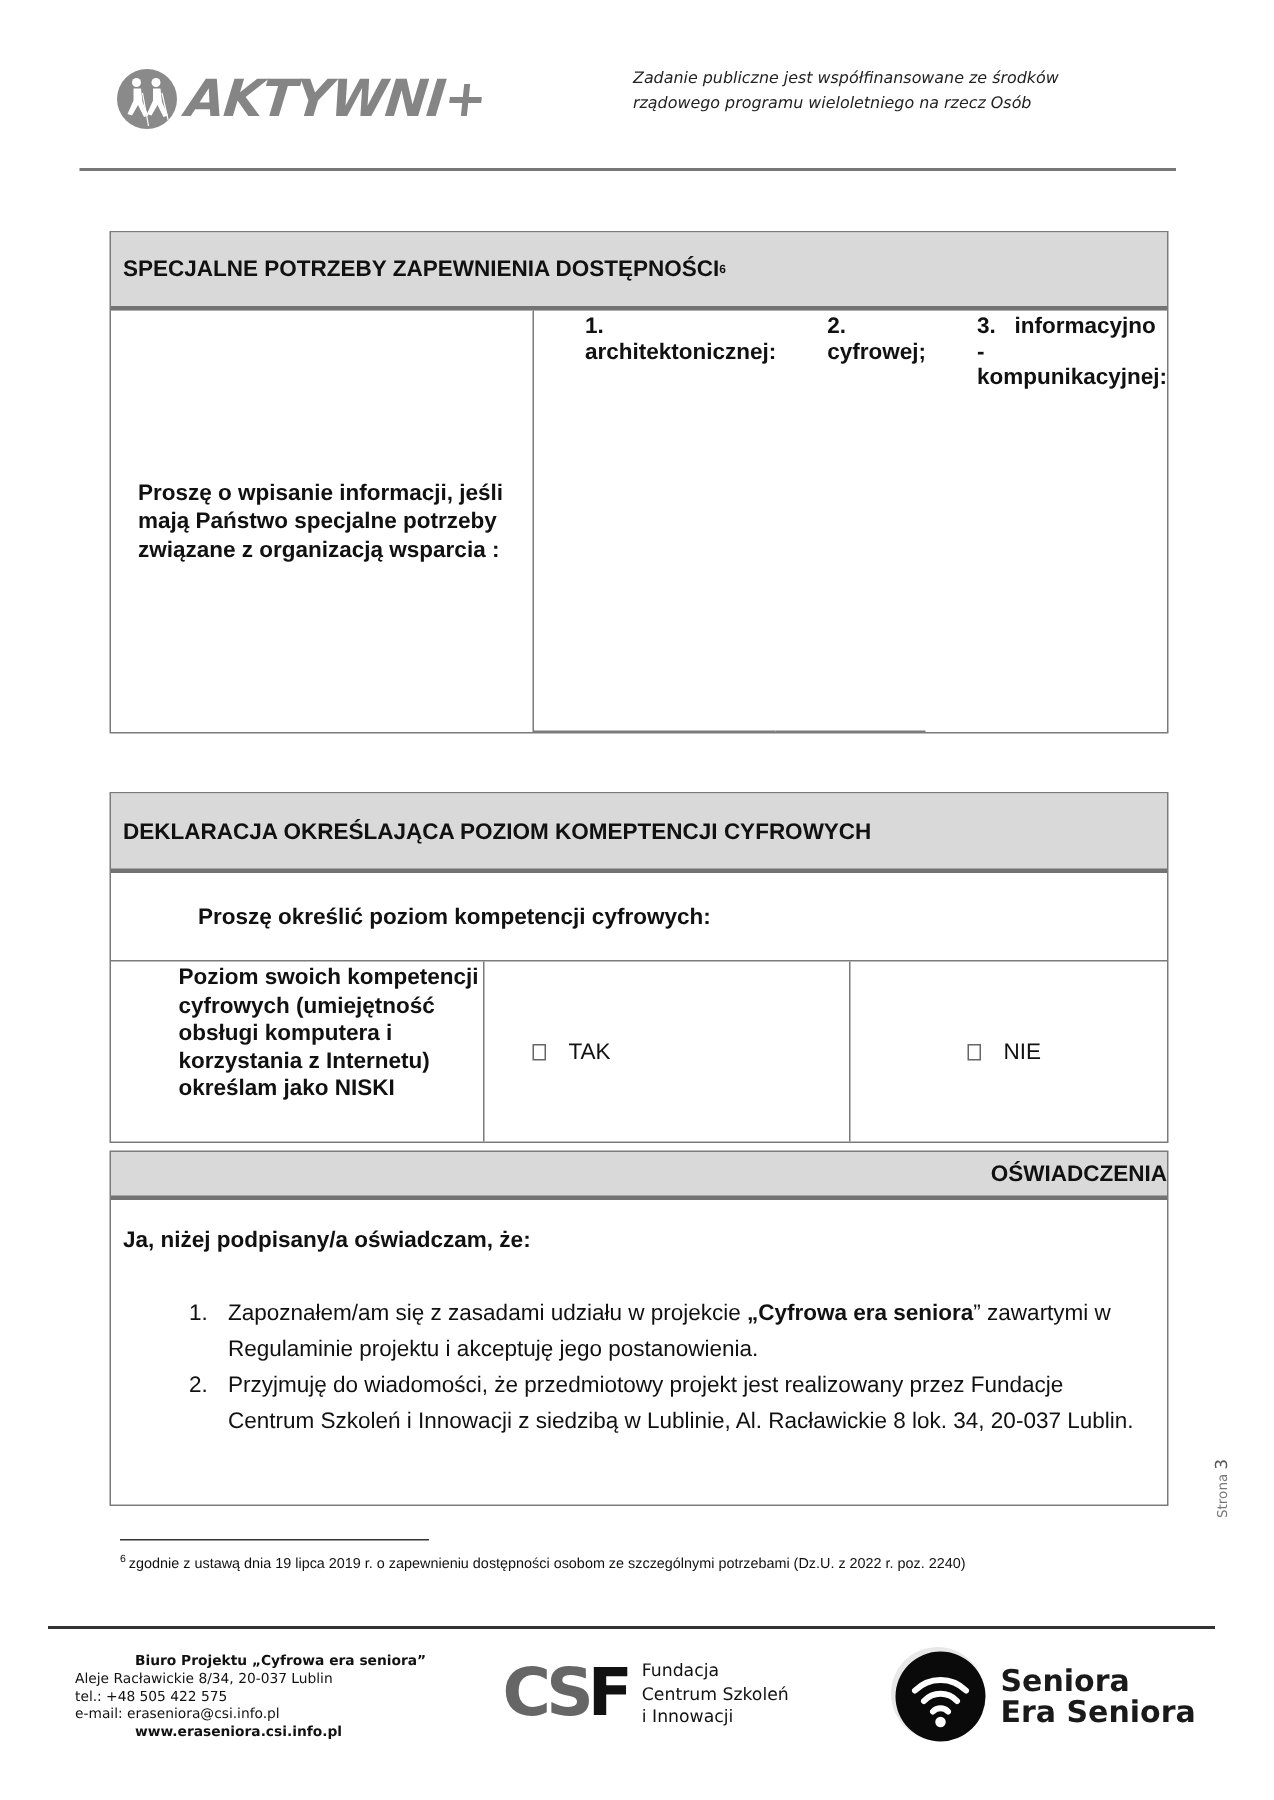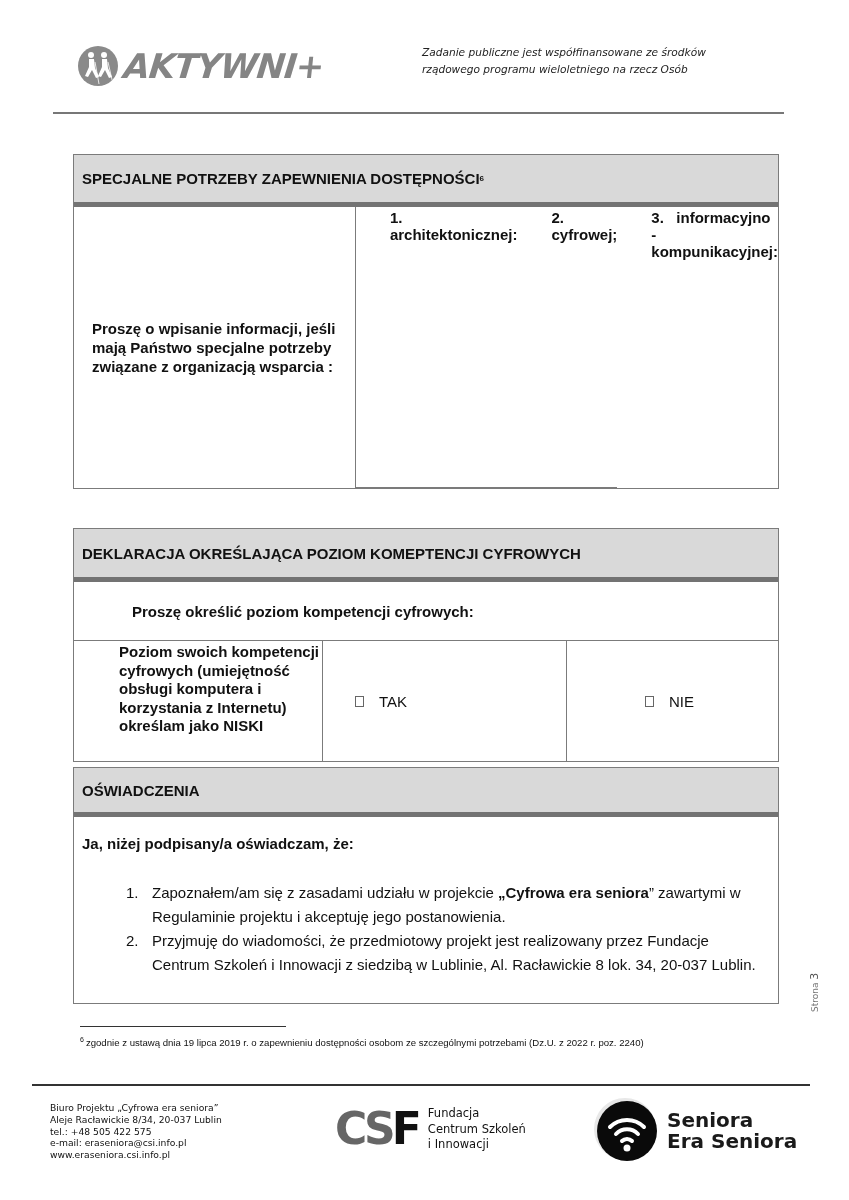--- a/index.html
+++ b/index.html
@@ -9,21 +9,21 @@
   
   .hdr-logo { position: absolute; left: 78px; top: 40px; height: 52px; display: flex; align-items: center; }
   .hdr-logo .circle { width: 40px; height: 40px; border-radius: 50%; background: #8a8a8a; position: relative; overflow: hidden; }
   .hdr-logo .circle svg { position: absolute; left: 0; top: 0; }
   .hdr-logo .word { margin-left: 6px; font-family: "DejaVu Sans", sans-serif; font-weight: bold; font-style: italic; font-size: 34px; color: #858585; letter-spacing: -1px; transform: skewX(-6deg); }
   .hdr-note { position: absolute; left: 422px; top: 44px; width: 340px; font-family: "DejaVu Sans", sans-serif; font-style: italic; font-size: 10.6px; line-height: 17px; color: #222; }
   .hdr-rule { position: absolute; left: 53px; top: 112px; width: 731px; height: 2px; background: #777; }
 
   
   .box { position: absolute; left: 73px; width: 706px; border: 1px solid #7b7b7b; }
-  .box-head { background: #d9d9d9; border-bottom: 5px solid #737373; font-weight: bold; font-size: 15px; padding-left: 8px; display: flex; align-items: center; }
+  .box-head { background: #d9d9d9; border-bottom: 3px solid #737373; font-weight: bold; font-size: 15px; padding-left: 8px; display: flex; align-items: center; }
   .box-head sup { font-size: 8px; vertical-align: 6px; }
 
   
   #s1 { top: 154px; height: 335px; }
   #s1 .box-head { height: 52px; }
   #s1 .body { display: flex; height: 281px; }
   #s1 .left { width: 356px; border-right: 1px solid #7b7b7b; display: flex; align-items: center; padding-left: 18px; padding-right: 10px; font-weight: bold; font-size: 15px; line-height: 19px; }
   #s1 .right { flex: 1; display: flex; flex-direction: row; }
   #s1 .right .cell { flex: 1; border-bottom: 1px solid #7b7b7b; font-weight: bold; font-size: 15px; padding-left: 34px; padding-top: 2px; }
   #s1 .right .cell:last-child { border-bottom: none; }
@@ -35,40 +35,40 @@
   #s2 .prompt { height: 59px; border-bottom: 1px solid #7b7b7b; display: flex; align-items: center; padding-left: 58px; font-weight: bold; font-size: 15px; }
   #s2 .row { display: flex; height: 120px; }
   #s2 .row .q { width: 249px; border-right: 1px solid #7b7b7b; font-weight: bold; font-size: 15px; line-height: 18.6px; padding-left: 45px; padding-top: 2px; }
   #s2 .row .opt { display: flex; align-items: center; font-size: 15px; }
   #s2 .row .opt-tak { width: 244px; border-right: 1px solid #7b7b7b; padding-left: 32px; }
   #s2 .row .opt-nie { flex: 1; padding-left: 78px; }
   .chk { display: inline-block; width: 9px; height: 11px; border: 1px solid #666; margin-right: 15px; }
 
   
   #s3 { top: 767px; height: 237px; border-bottom: 1px solid #7b7b7b; }
-  #s3 .box-head { height: 49px; }
+  #s3 .box-head { height: 32px; justify-content: flex-end; }
   #s3 .intro { padding-left: 8px; padding-top: 18px; font-weight: bold; font-size: 15px; }
   #s3 ol { list-style: none; margin-top: 29px; padding-left: 52px; padding-right: 20px; }
   #s3 li { display: flex; font-size: 15px; line-height: 24px; color: #111; }
   #s3 li .n { width: 26px; flex-shrink: 0; }
   #s3 li b { font-weight: bold; }
 
   
   .fn-rule { position: absolute; left: 80px; top: 1026px; width: 206px; height: 1px; background: #333; }
   .fn { position: absolute; left: 80px; top: 1036px; font-size: 9.6px; color: #111; white-space: nowrap; }
   .fn sup { font-size: 7px; vertical-align: 4px; margin-right: 2px; }
 
   
   .side { position: absolute; left: 808px; top: 1012px; transform: rotate(-90deg); transform-origin: left top; font-family: "DejaVu Sans", sans-serif; font-size: 9px; color: #777; white-space: nowrap; }
   .side .pn { font-size: 11px; color: #555; }
 
   
   .ft-rule { position: absolute; left: 32px; top: 1084px; width: 778px; height: 2px; background: #333; }
   .ft-addr { position: absolute; left: 50px; top: 1102px; font-family: "DejaVu Sans", sans-serif; font-size: 9.2px; line-height: 11.8px; color: #111; }
-  .ft-addr .b { font-weight: normal; }
+  .ft-addr .b { font-weight: bold; margin-left: 40px; }
   .csi { position: absolute; left: 335px; top: 1106px; display: flex; align-items: center; }
   .csi .mark { font-family: "DejaVu Sans", sans-serif; font-weight: bold; font-size: 44px; letter-spacing: -4px; color: #666; line-height: 44px; }
   .csi .mark .f { color: #111; }
   .csi .txt { margin-left: 10px; font-family: "DejaVu Sans", sans-serif; font-size: 11.5px; line-height: 15.5px; color: #111; }
   .ces { position: absolute; left: 597px; top: 1101px; display: flex; align-items: center; }
   .ces .icon { width: 60px; height: 60px; border-radius: 50%; background: #0a0a0a; position: relative; box-shadow: -2px -2px 0 1px #e8e8e8; }
   .ces .txt { margin-left: 10px; font-family: "DejaVu Sans", sans-serif; font-weight: bold; font-size: 20px; line-height: 21px; color: #1a1a1a; }
 </style>
 </head>
 <body>

